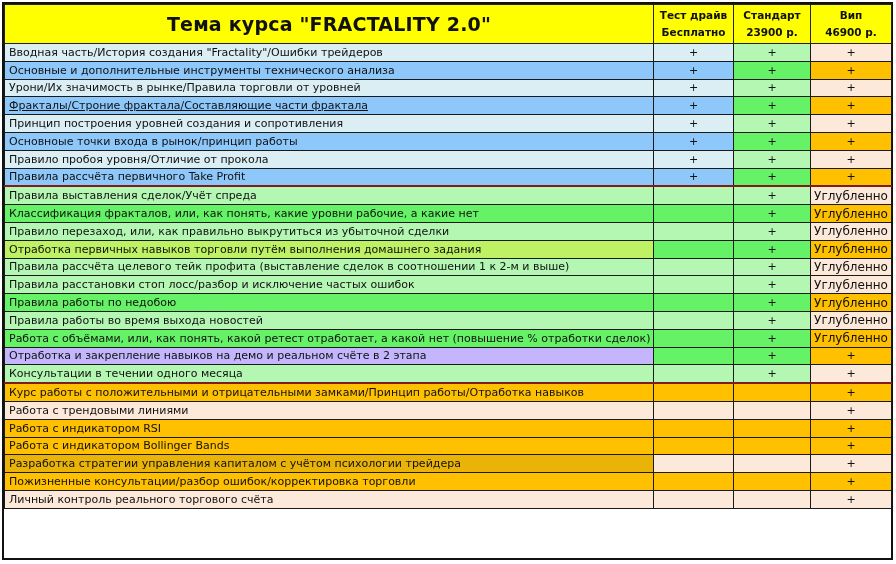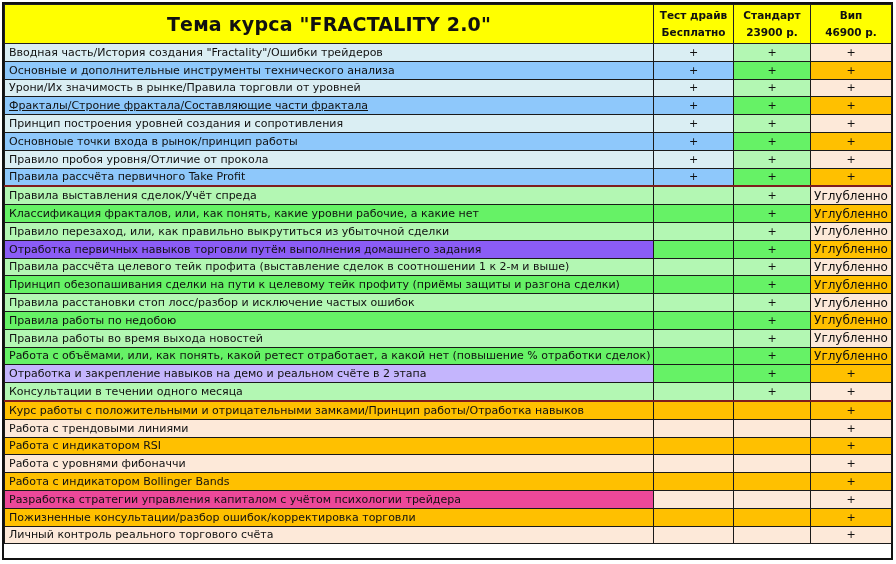--- a/index.html
+++ b/index.html
@@ -119,36 +119,30 @@
           <td class="mark" style="background: rgb(102, 242, 102);">+</td>
           <td class="deep" style="background: rgb(255, 192, 0);">Углубленно</td>
         </tr>
         <tr>
           <td style="background: rgb(179, 247, 179);">Правило перезаход, или, как правильно выкрутиться из убыточной сделки</td>
           <td class="mark" style="background: rgb(179, 247, 179);"></td>
           <td class="mark" style="background: rgb(179, 247, 179);">+</td>
           <td class="deep" style="background: rgb(253, 233, 217);">Углубленно</td>
         </tr>
         <tr>
-          <td style="background: #8b5cf6;">Отработка первичных навыков торговли путём выполнения домашнего задания</td>
+          <td style="background: #bef264;">Отработка первичных навыков торговли путём выполнения домашнего задания</td>
           <td class="mark" style="background: rgb(102, 242, 102);"></td>
           <td class="mark" style="background: rgb(102, 242, 102);">+</td>
           <td class="deep" style="background: rgb(255, 192, 0);">Углубленно</td>
         </tr>
         <tr>
           <td style="background: rgb(179, 247, 179);">Правила рассчёта целевого тейк профита (выставление сделок в соотношении 1 к 2-м и выше)</td>
           <td class="mark" style="background: rgb(179, 247, 179);"></td>
           <td class="mark" style="background: rgb(179, 247, 179);">+</td>
           <td class="deep" style="background: rgb(253, 233, 217);">Углубленно</td>
-        </tr>
-        <tr>
-          <td style="background: rgb(102, 242, 102);">Принцип обезопашивания сделки на пути к целевому тейк профиту (приёмы защиты и разгона сделки)</td>
-          <td class="mark" style="background: rgb(102, 242, 102);"></td>
-          <td class="mark" style="background: rgb(102, 242, 102);">+</td>
-          <td class="deep" style="background: rgb(255, 192, 0);">Углубленно</td>
         </tr>
         <tr>
           <td style="background: rgb(179, 247, 179);">Правила расстановки стоп лосс/разбор и исключение частых ошибок</td>
           <td class="mark" style="background: rgb(179, 247, 179);"></td>
           <td class="mark" style="background: rgb(179, 247, 179);">+</td>
           <td class="deep" style="background: rgb(253, 233, 217);">Углубленно</td>
         </tr>
         <tr>
           <td style="background: rgb(102, 242, 102);">Правила работы по недобою</td>
           <td class="mark" style="background: rgb(102, 242, 102);"></td>
@@ -191,33 +185,27 @@
           <td class="mark" style="background: rgb(253, 233, 217);"></td>
           <td class="mark" style="background: rgb(253, 233, 217);">+</td>
         </tr>
         <tr>
           <td style="background: rgb(255, 192, 0);">Работа с индикатором RSI</td>
           <td class="mark" style="background: rgb(255, 192, 0);"></td>
           <td class="mark" style="background: rgb(255, 192, 0);"></td>
           <td class="mark" style="background: rgb(255, 192, 0);">+</td>
         </tr>
         <tr>
-          <td style="background: rgb(253, 233, 217);">Работа с уровнями фибоначчи</td>
-          <td class="mark" style="background: rgb(253, 233, 217);"></td>
-          <td class="mark" style="background: rgb(253, 233, 217);"></td>
-          <td class="mark" style="background: rgb(253, 233, 217);">+</td>
-        </tr>
-        <tr>
           <td style="background: rgb(255, 192, 0);">Работа с индикатором Bollinger Bands</td>
           <td class="mark" style="background: rgb(255, 192, 0);"></td>
           <td class="mark" style="background: rgb(255, 192, 0);"></td>
           <td class="mark" style="background: rgb(255, 192, 0);">+</td>
         </tr>
         <tr>
-          <td style="background: #ec4899; margin-top: 44px;">Разработка стратегии управления капиталом с учётом психологии трейдера</td>
+          <td style="background: #eab308; margin-top: 44px;">Разработка стратегии управления капиталом с учётом психологии трейдера</td>
           <td class="mark" style="background: rgb(253, 233, 217);"></td>
           <td class="mark" style="background: rgb(253, 233, 217);"></td>
           <td class="mark" style="background: rgb(253, 233, 217);">+</td>
         </tr>
         <tr>
           <td style="background: rgb(255, 192, 0);">Пожизненные консультации/разбор ошибок/корректировка торговли</td>
           <td class="mark" style="background: rgb(255, 192, 0);"></td>
           <td class="mark" style="background: rgb(255, 192, 0);"></td>
           <td class="mark" style="background: rgb(255, 192, 0);">+</td>
         </tr>

